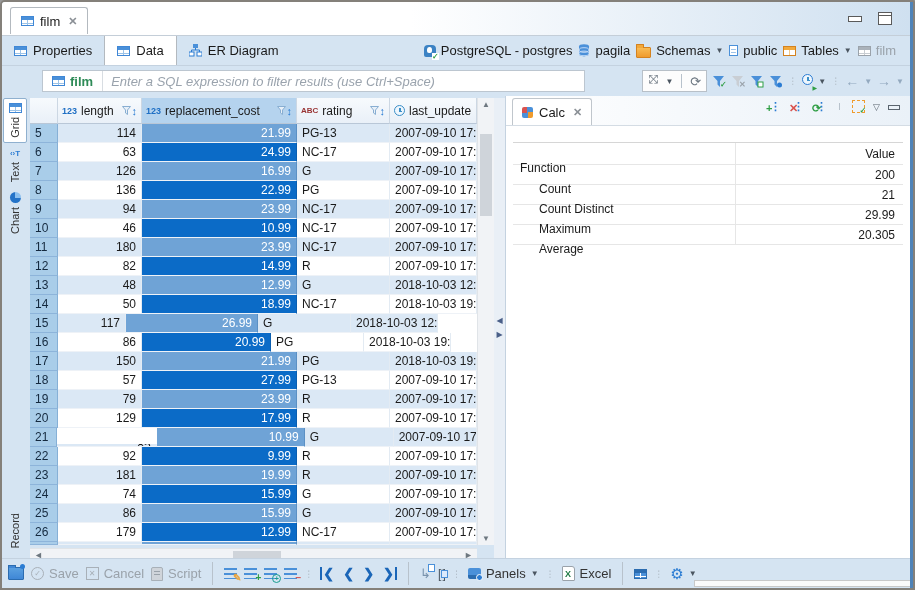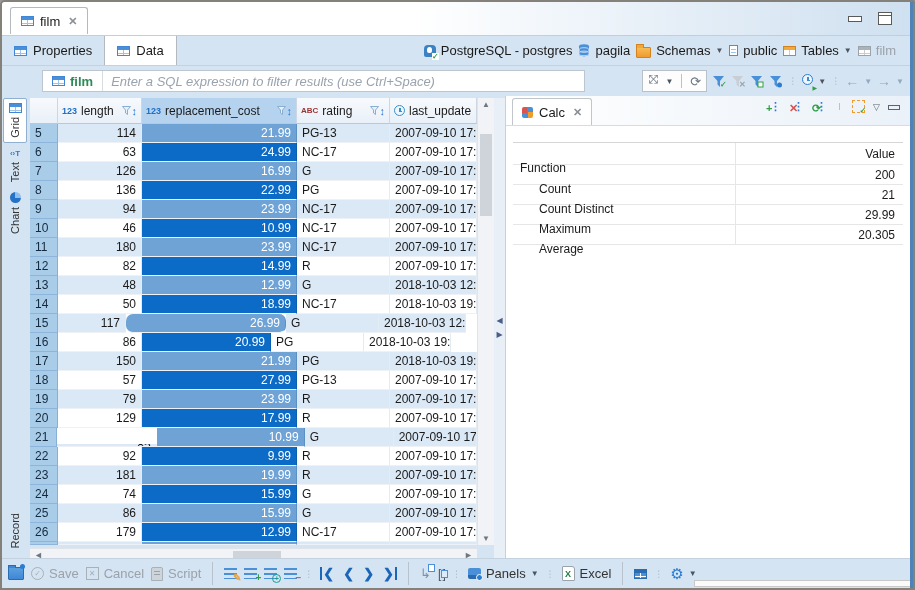--- a/index.html
+++ b/index.html
@@ -194,20 +194,29 @@
 
   <div class="tabbar">
     <div class="tab">
       <span class="tbl-icon"></span>
       <span>Properties</span>
     </div>
     <div class="tab selected">
       <span class="tbl-icon"></span>
       <span>Data</span>
     </div>
+    <div class="tab">
+      <svg width="13" height="13" viewBox="0 0 13 13">
+        <rect x="4" y="0" width="5" height="4" fill="#4a90d9"></rect>
+          <rect x="0" y="8" width="5" height="4" fill="#fff" stroke="#2b7cd3"></rect>
+        <rect x="8" y="8" width="5" height="4" fill="#fff" stroke="#2b7cd3"></rect>
+        <path d="M6.5 4v2M2.5 8V6h8v2" stroke="#2b7cd3" fill="none"></path>
+      </svg>
+      <span>ER Diagram</span>
+    </div>
     <div class="breadcrumb">
       <div class="crumb">
         <span class="pg-icon"></span>
         <span>PostgreSQL - postgres</span>
       </div>
       <div class="crumb">
         <svg class="db-icon" viewBox="0 0 12 13">
           <ellipse cx="6" cy="2.6" rx="5" ry="2.3" fill="#4a90d9"></ellipse>
           <path d="M1 2.6v7.5c0 1.3 2.2 2.3 5 2.3s5-1 5-2.3V2.6" fill="#4a90d9"></path>
           <ellipse cx="6" cy="6" rx="5" ry="2.3" fill="none" stroke="#dceafc" stroke-width="0.8"></ellipse>
@@ -404,21 +413,21 @@
         <div class="grid-row">
           <div class="gc num" style="width: 28px;">14</div>
           <div class="gc right" style="width: 84px;">50</div>
           <div class="gc right sel-dark" style="width: 155px;">18.99</div>
           <div class="gc" style="width: 93px;">NC-17</div>
           <div class="gc" style="width: 87px;">2018-10-03 19:32</div>
         </div>
         <div class="grid-row stripe">
           <div class="gc num" style="width: 28px;">15</div>
           <div class="gc right" style="width: 68px;">117</div>
-          <div class="gc right sel-light" style="width: 160px; border-radius: 7px;">26.99</div>
+          <div class="gc right sel-light" style="width: 132px;">26.99</div>
           <div class="gc" style="width: 93px;">G</div>
           <div class="gc" style="width: 87px;">2018-10-03 12:47</div>
         </div>
         <div class="grid-row">
           <div class="gc num" style="width: 28px;">16</div>
           <div class="gc right" style="width: 84px;">86</div>
           <div class="gc right sel-dark" style="width: 129px;">20.99</div>
           <div class="gc" style="width: 93px;">PG</div>
           <div class="gc" style="width: 87px;">2018-10-03 19:32</div>
         </div>

